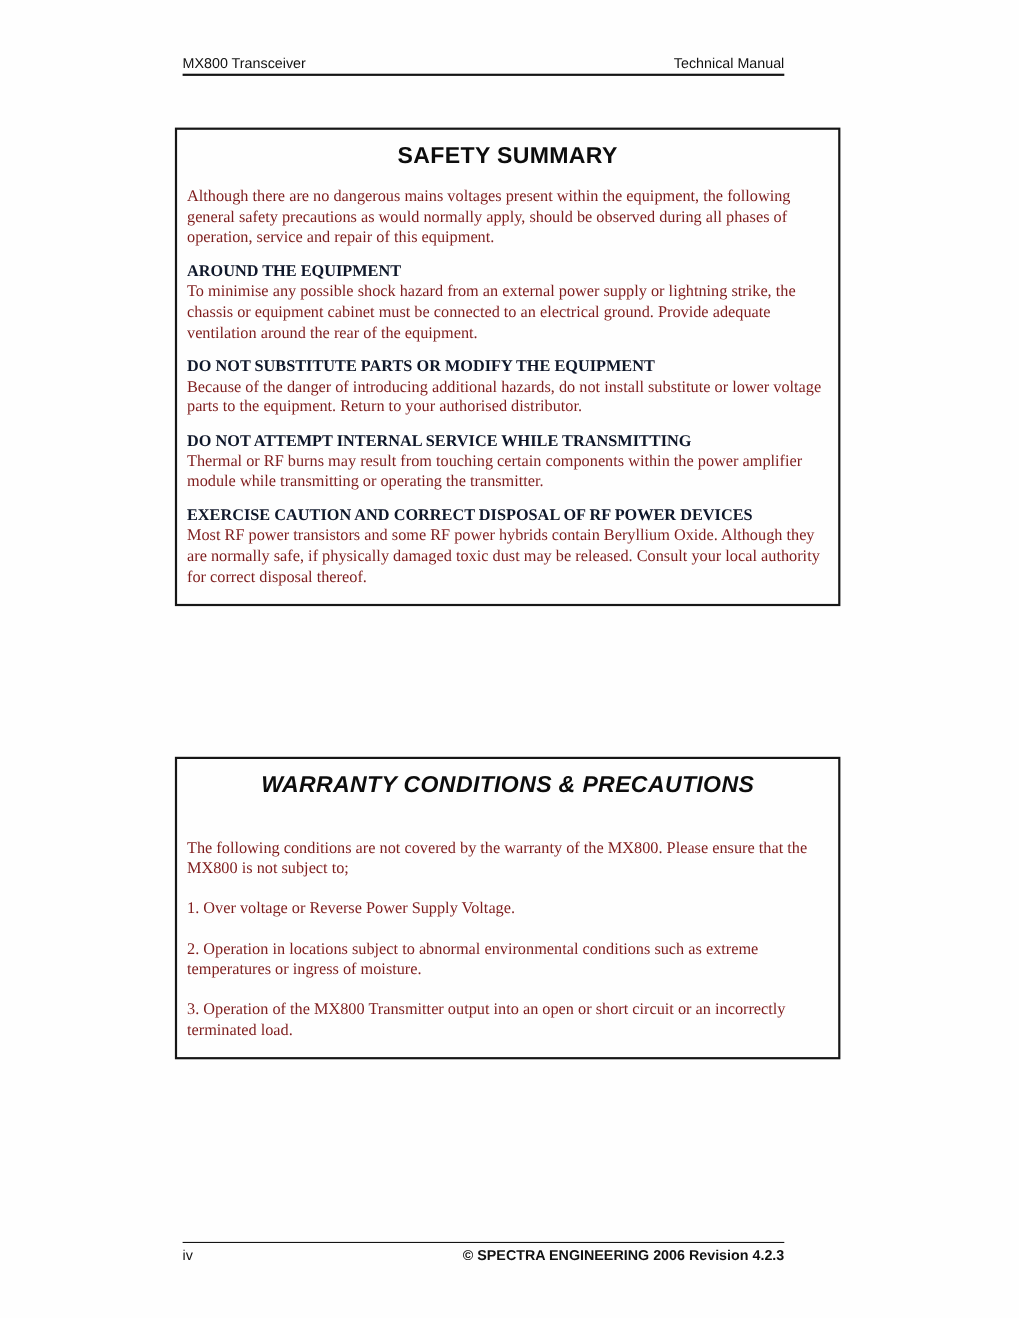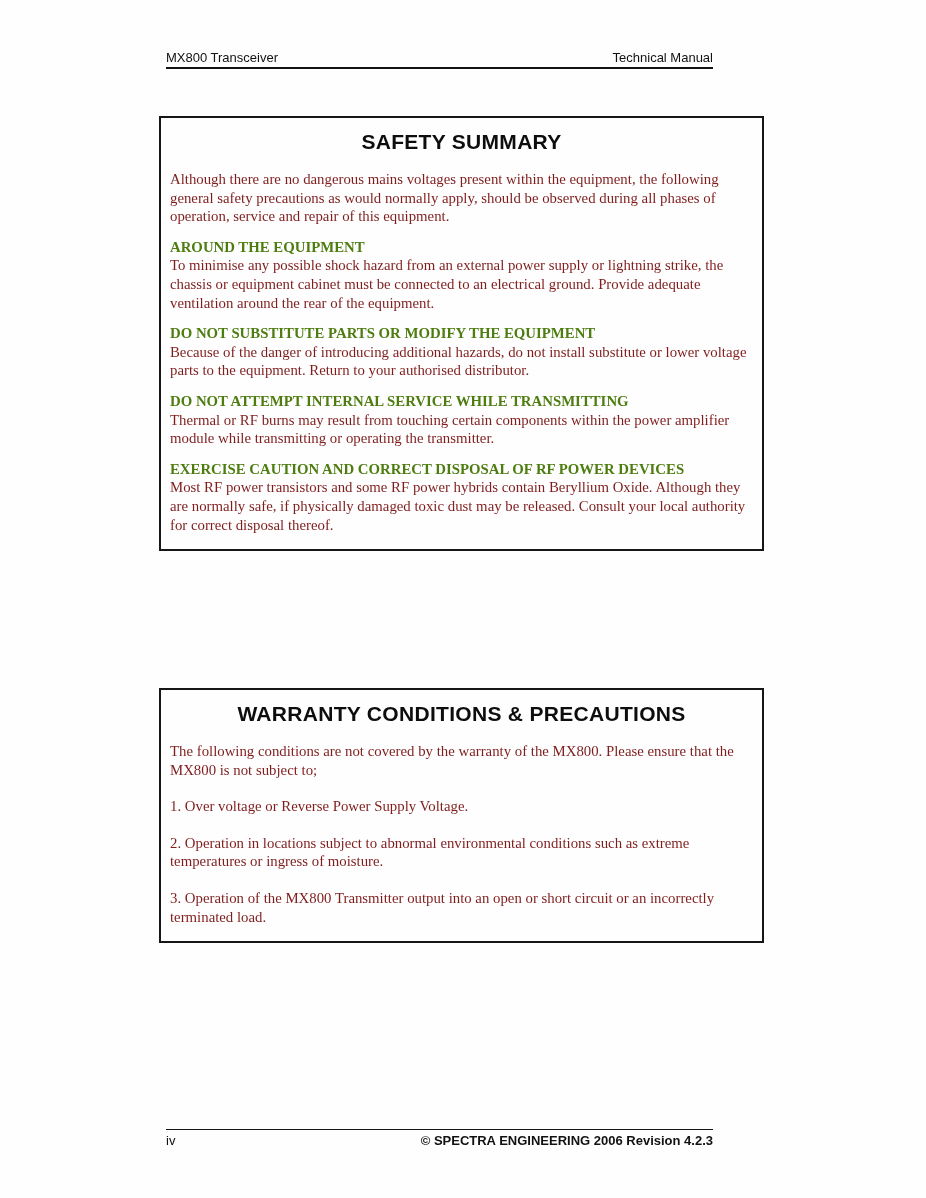--- a/index.html
+++ b/index.html
@@ -55,34 +55,34 @@
   .box-title {
     font-family: "Liberation Sans", "DejaVu Sans", sans-serif;
     font-weight: bold;
     font-size: 21px;
     text-align: center;
     letter-spacing: 0.3px;
     color: #0d0d0d;
     margin: 4px 0 0 0;
   }
   .safety-box .box-title { margin-bottom: 16px; }
-  .warranty-box .box-title { margin-bottom: 16px; }
+  .warranty-box .box-title { margin-bottom: 36px; font-style: italic; }
 
   .body-text {
     font-size: 14.8px;
     line-height: 18.6px;
     color: #7f1d1d;
   }
   .section { margin-top: 12px; }
   .section-heading {
     font-family: "Liberation Serif", "DejaVu Serif", serif;
     font-weight: bold;
     font-size: 14.8px;
     line-height: 18.6px;
-    color: #4d7c0f;
+    color: #0f172a;
   }
   .warranty-item { margin-top: 18px; }
 </style>
 </head>
 <body>
 
 <div class="page">
 
   <header class="page-header">
     <span class="header-left">MX800 Transceiver</span>

